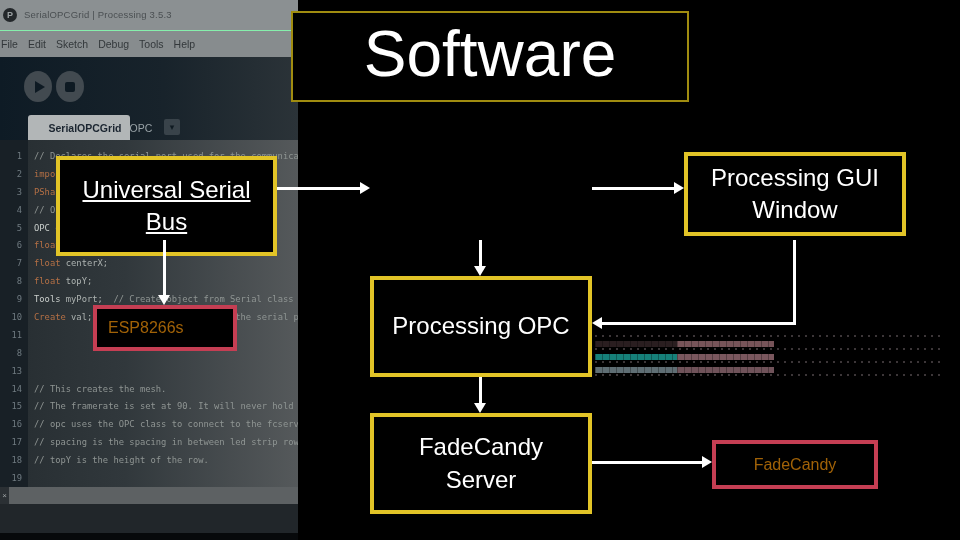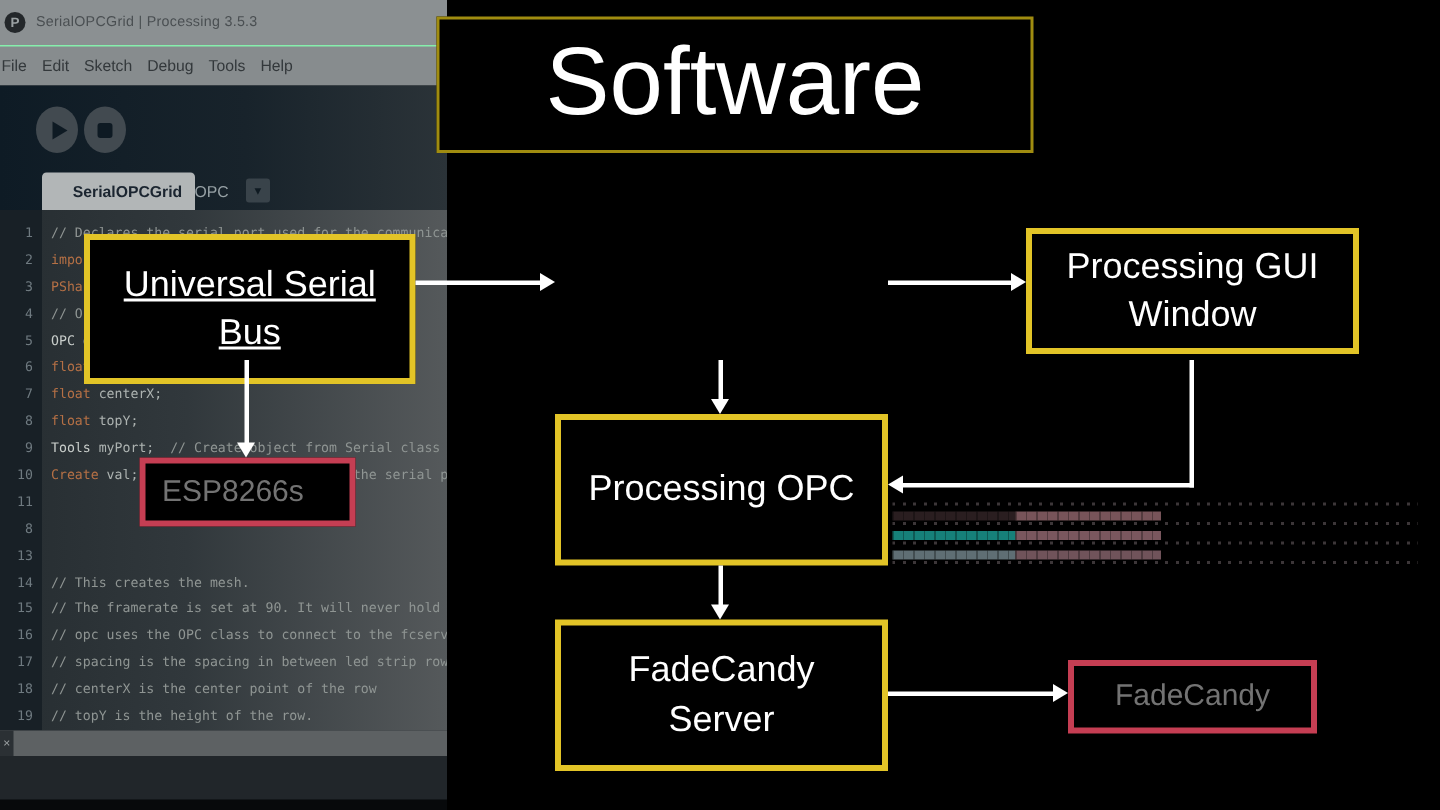--- a/index.html
+++ b/index.html
@@ -59,22 +59,22 @@
             border:2px solid #a08c10;box-sizing:border-box;display:flex;align-items:center;justify-content:center;}
   .titletext{color:#fff;font-size:64px;font-weight:400;letter-spacing:0;transform:translateY(-3px);}
   .node{position:absolute;background:#000;border:4px solid #e2c427;box-sizing:border-box;color:#fff;
         display:flex;align-items:center;justify-content:center;text-align:center;
         font-size:24px;line-height:1.35;white-space:pre-line;}
   .node.usb{left:56px;top:156px;width:221px;height:100px;text-decoration:underline;}
   .node.main{left:370px;top:140px;width:222px;height:100px;}
   .node.gui{left:684px;top:140px;width:222px;height:84px;margin-top:12px;}
   .node.opc{left:370px;top:276px;width:222px;height:101px;}
   .node.server{left:370px;top:413px;width:222px;height:101px;}
-  .device{position:absolute;background:#000;border:4px solid #c53e53;box-sizing:border-box;color:#737373;
-          display:flex;align-items:center;font-size:20px;}
+  .device{position:absolute;background:#000;border:4px solid #c53e53;box-sizing:border-box;color:#a16207;
+          display:flex;align-items:center;font-size:16px;}
   .device.esp{left:93px;top:305px;width:144px;height:46px;justify-content:flex-start;padding-left:11px;}
   .device.fc{left:712px;top:440px;width:166px;height:49px;justify-content:center;}
 
   .aline{position:absolute;background:#fff;}
   .head{position:absolute;width:0;height:0;}
   .h-r{border-top:6px solid transparent;border-bottom:6px solid transparent;border-left:10px solid #fff;}
   .h-l{border-top:6px solid transparent;border-bottom:6px solid transparent;border-right:10px solid #fff;}
   .h-d{border-left:6px solid transparent;border-right:6px solid transparent;border-top:10px solid #fff;}
 </style>
 </head>
@@ -143,21 +143,20 @@
           <div class="cl"><span class="kw">float</span><span class="pl"> topY;</span></div>
           <div class="cl"><span class="cls">Tools</span><span class="pl"> myPort;  </span><span class="cm">// Create object from Serial class</span></div>
           <div class="cl"><span class="kw">Create</span><span class="pl"> val;     </span><span class="cm">// Data received from the serial port</span></div>
           <div class="cl"></div>
           <div class="cl"></div>
           <div class="cl"></div>
           <div class="cl"><span class="cm">// This creates the mesh.</span></div>
           <div class="cl"><span class="cm">// The framerate is set at 90. It will never hold that.</span></div>
           <div class="cl"><span class="cm">// opc uses the OPC class to connect to the fcserver</span></div>
           <div class="cl"><span class="cm">// spacing is the spacing in between led strip rows</span></div>
-          <div class="cl"><span class="cm">// centerX is the center point of the row</span></div>
           <div class="cl"><span class="cm">// topY is the height of the row.</span></div>
         </div>
     </div>
     <div class="msgbar">
       <span class="msgmark">×</span>
     </div>
     <div class="console"></div>
     <div class="winbottom"></div>
   </div>
 

